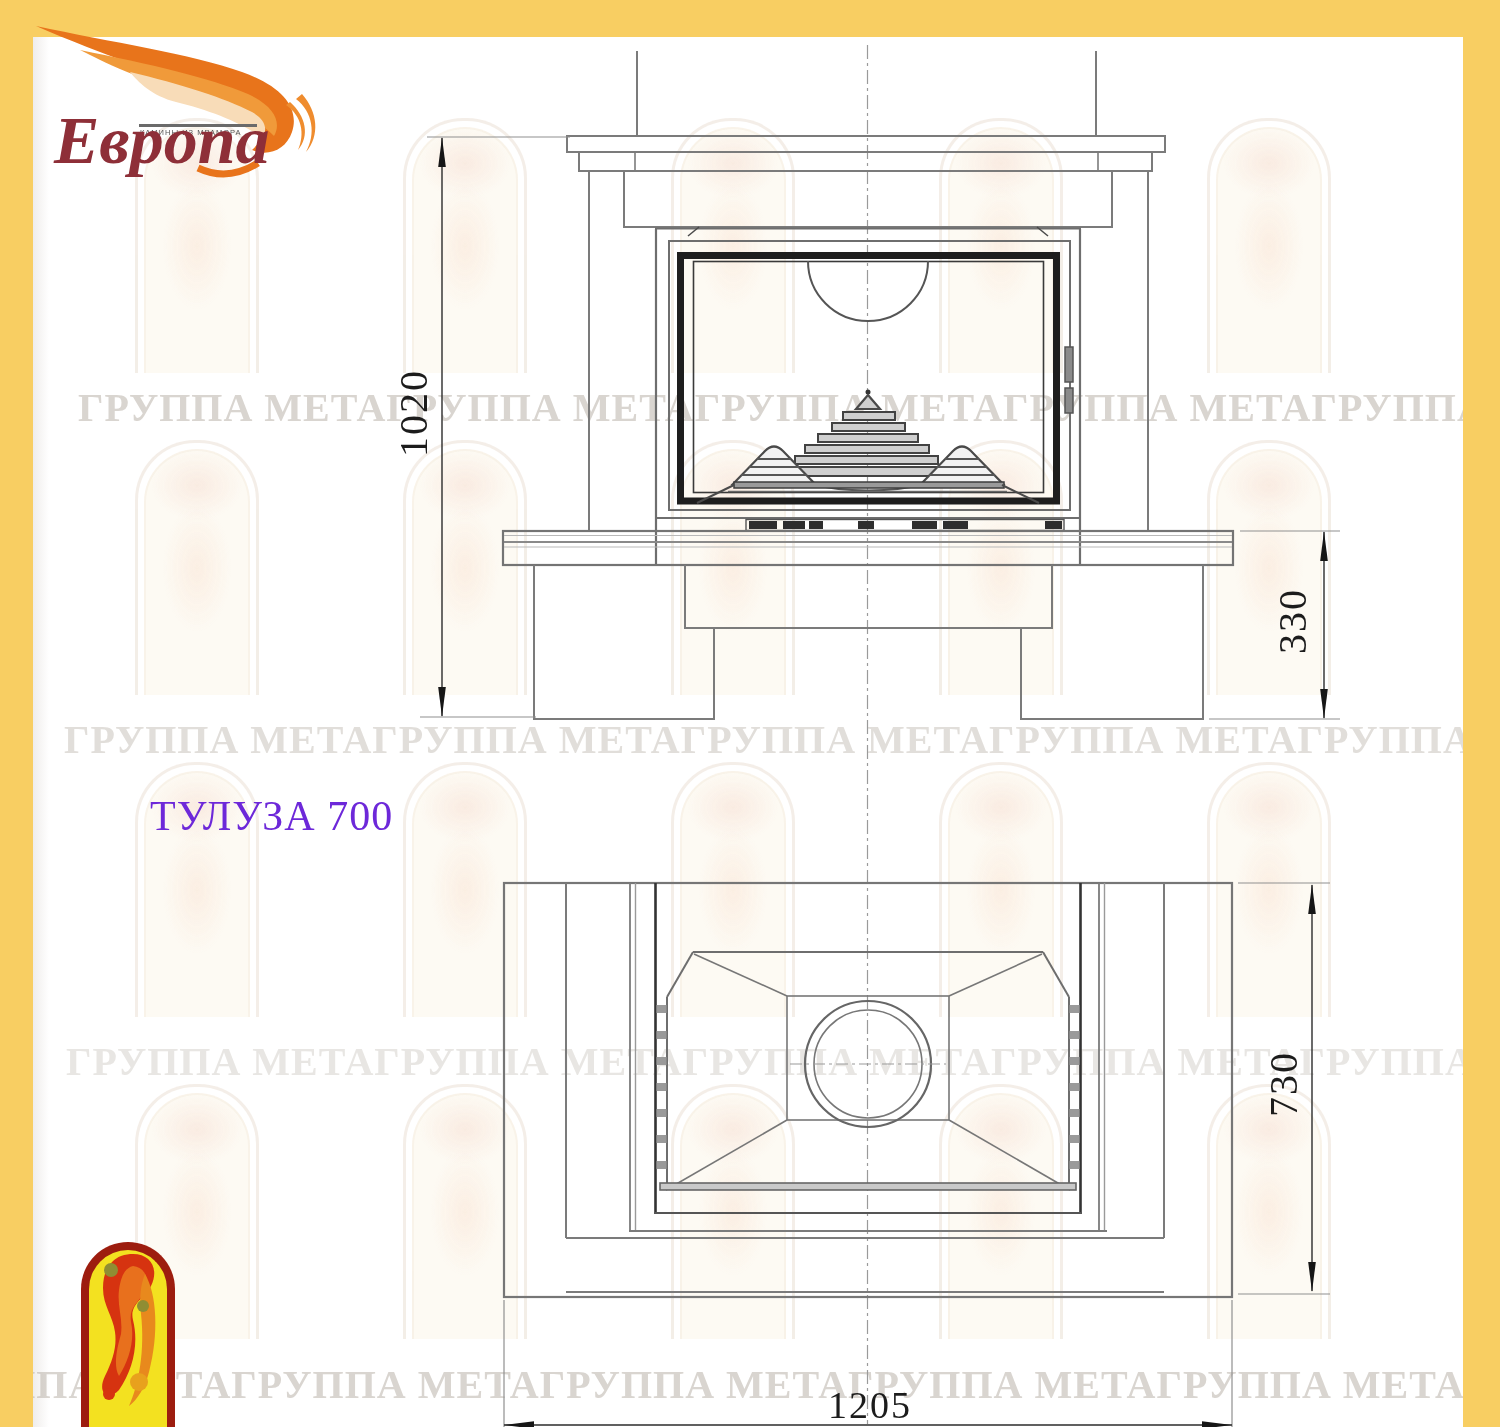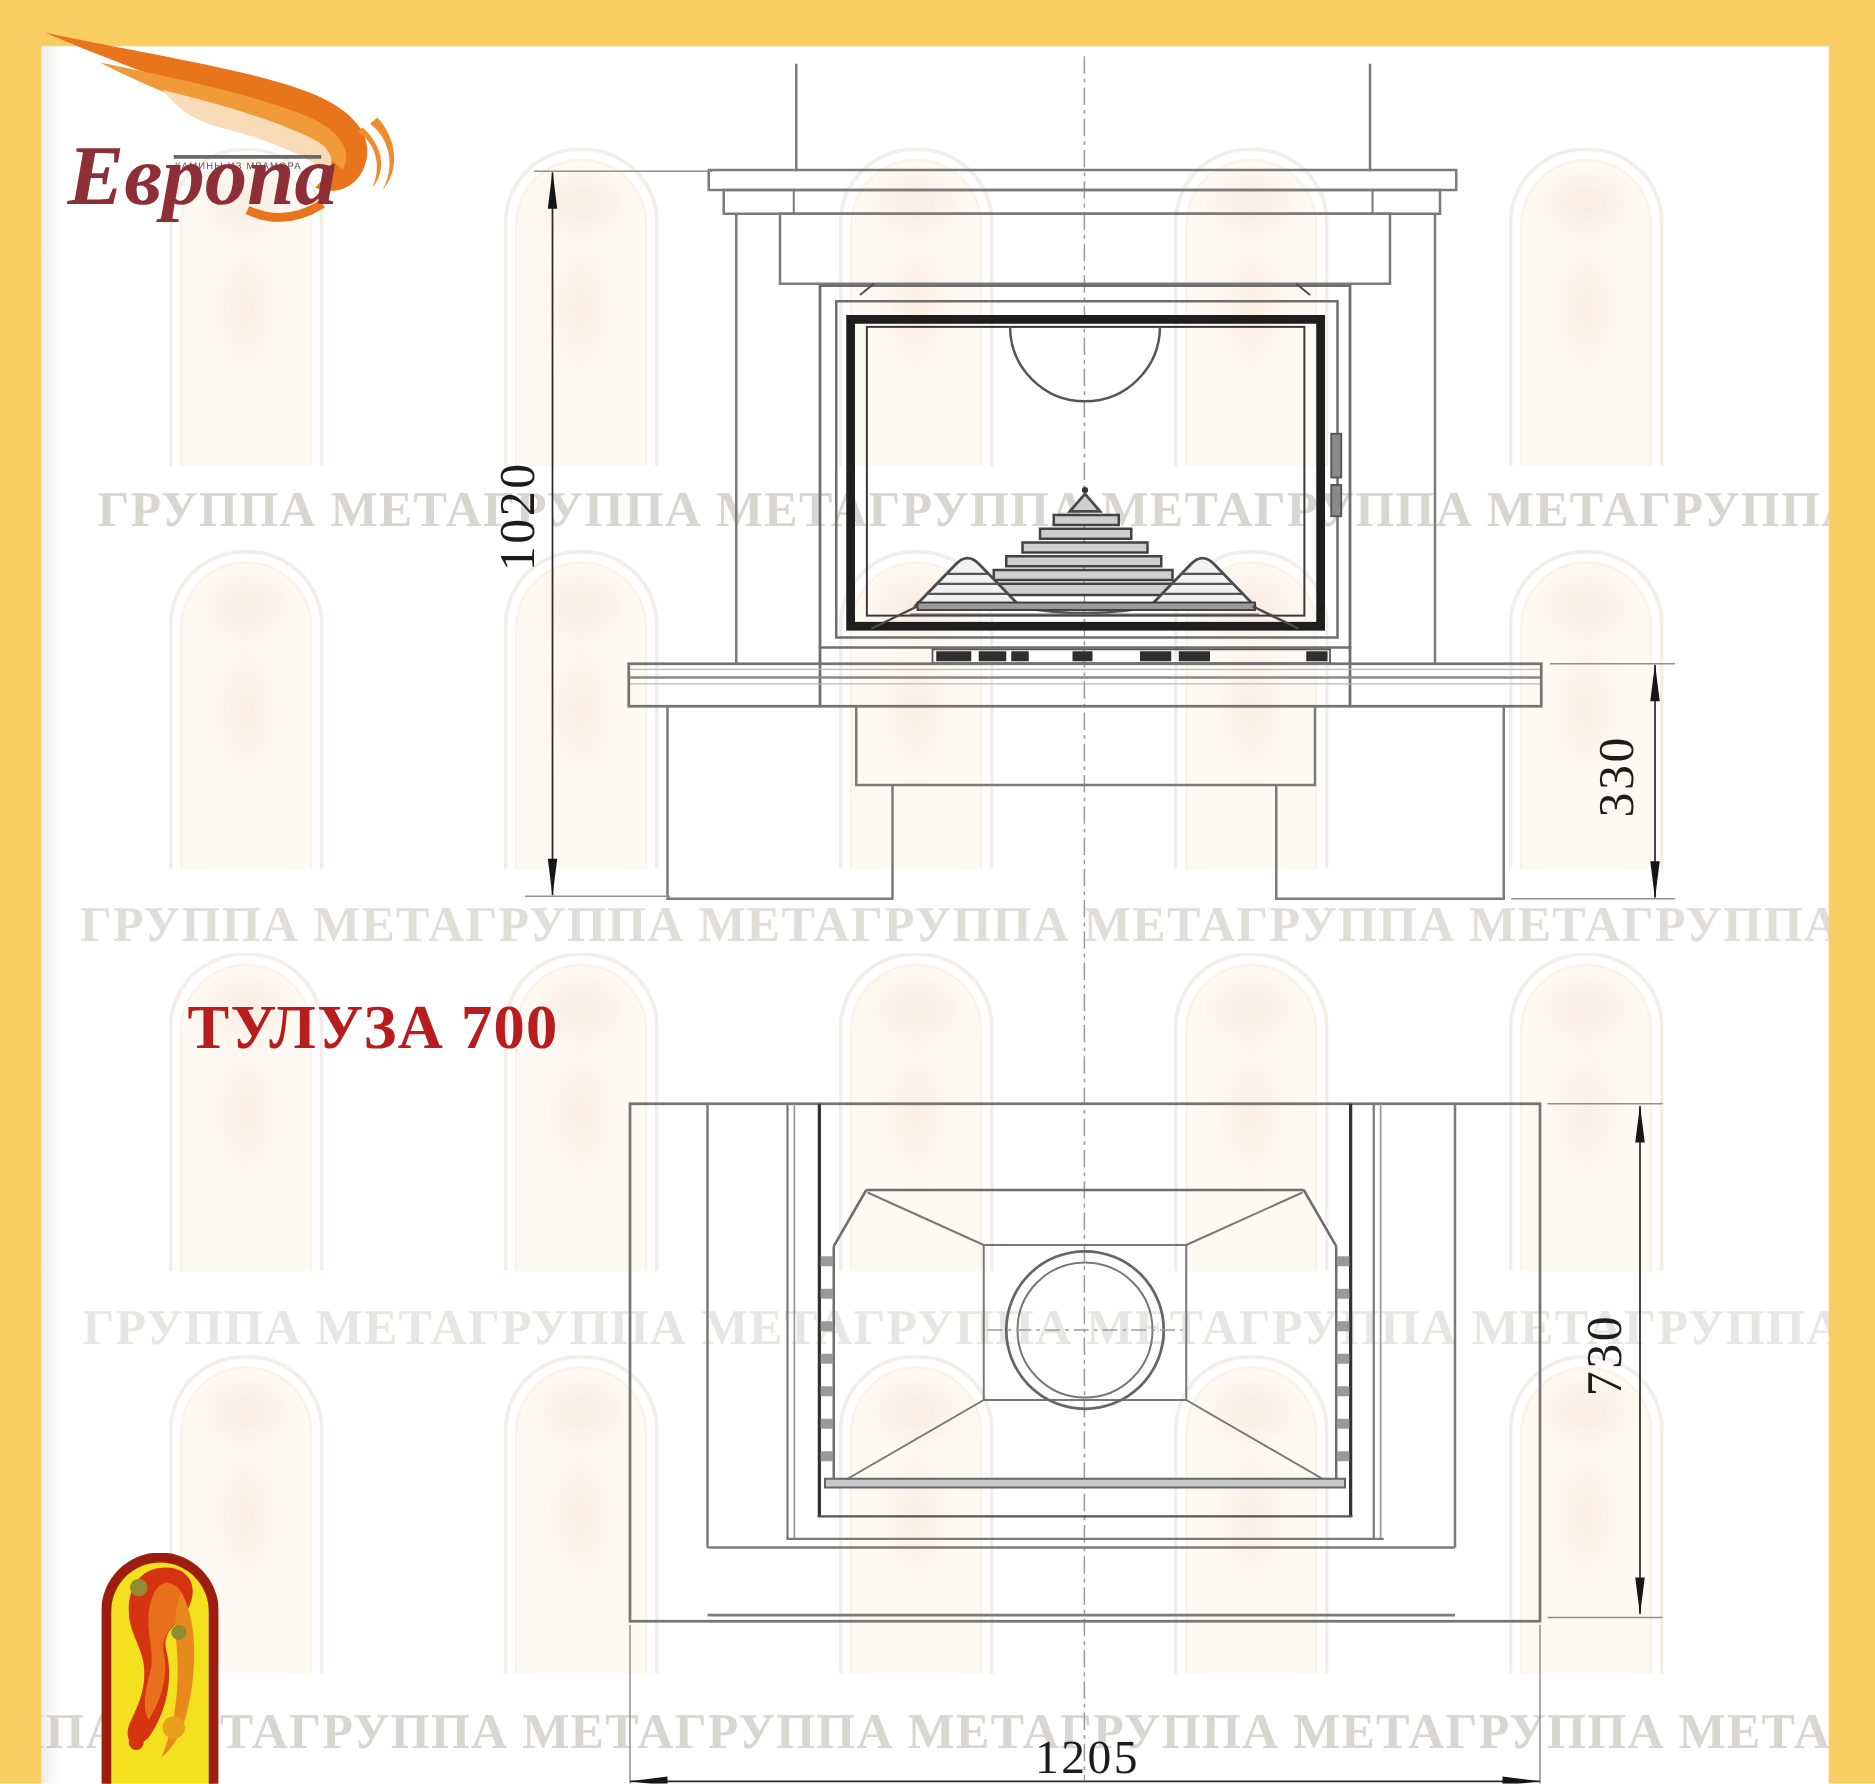--- a/index.html
+++ b/index.html
@@ -256,21 +256,21 @@
 <polygon points="1232,1425 1202,1421.2 1202,1428.8" fill="#161616"></polygon>
 <text x="870" y="1418" text-anchor="middle" font-family="Liberation Serif,serif" font-size="38" letter-spacing="2" fill="#1c1c1c">1205</text>
 </svg>
 
 <div class="abs" style="left:0;top:0;width:1500px;height:37px;background:#f8ce62;"></div>
 
 <div class="abs" style="left:0;top:0;width:33px;height:1427px;background:#f8ce62;"></div>
 
 <div class="abs" style="left:1463px;top:0;width:37px;height:1427px;background:#f8ce62;"></div>
 
-<div class="abs" style="left:150px;top:792px;font-family:'Liberation Serif',serif;font-weight:bold;font-size:50px;color:#b91c1c;letter-spacing:1px;">ТУЛУЗА 700</div>
+<div class="abs" style="left:150px;top:792px;font-family:'Liberation Serif',serif;font-weight:normal;font-size:42px;color:#6d28d9;letter-spacing:1px;">ТУЛУЗА 700</div>
 
 <svg class="abs" style="left:0;top:0;" width="340" height="220" viewBox="0 0 340 220">
 
 <path d="M36,26 C110,42 192,54 242,72 C282,86 300,108 292,132 C286,150 268,157 252,150 C268,136 264,118 234,104 C180,80 100,54 36,26 Z" fill="#e8741b"></path>
 <path d="M80,50 C150,64 210,78 248,94 C274,106 282,122 274,136 C258,120 226,102 186,92 C140,80 104,62 80,50 Z" fill="#f09a3a"></path>
 <path d="M130,72 C180,84 225,98 252,112 C266,120 268,130 262,138 C244,124 210,110 176,102 C152,96 138,82 130,72 Z" fill="#f8dcb8"></path>
 <path d="M290,102 C306,116 310,136 298,150 C305,134 302,116 286,105 Z" fill="#ef8c2e"></path>
 <path d="M302,94 C318,112 320,136 306,152 C316,134 313,112 296,99 Z" fill="#ef8c2e"></path>
 
 <path d="M198,168 Q228,182 258,163" stroke="#e8741b" stroke-width="7" fill="none"></path>

